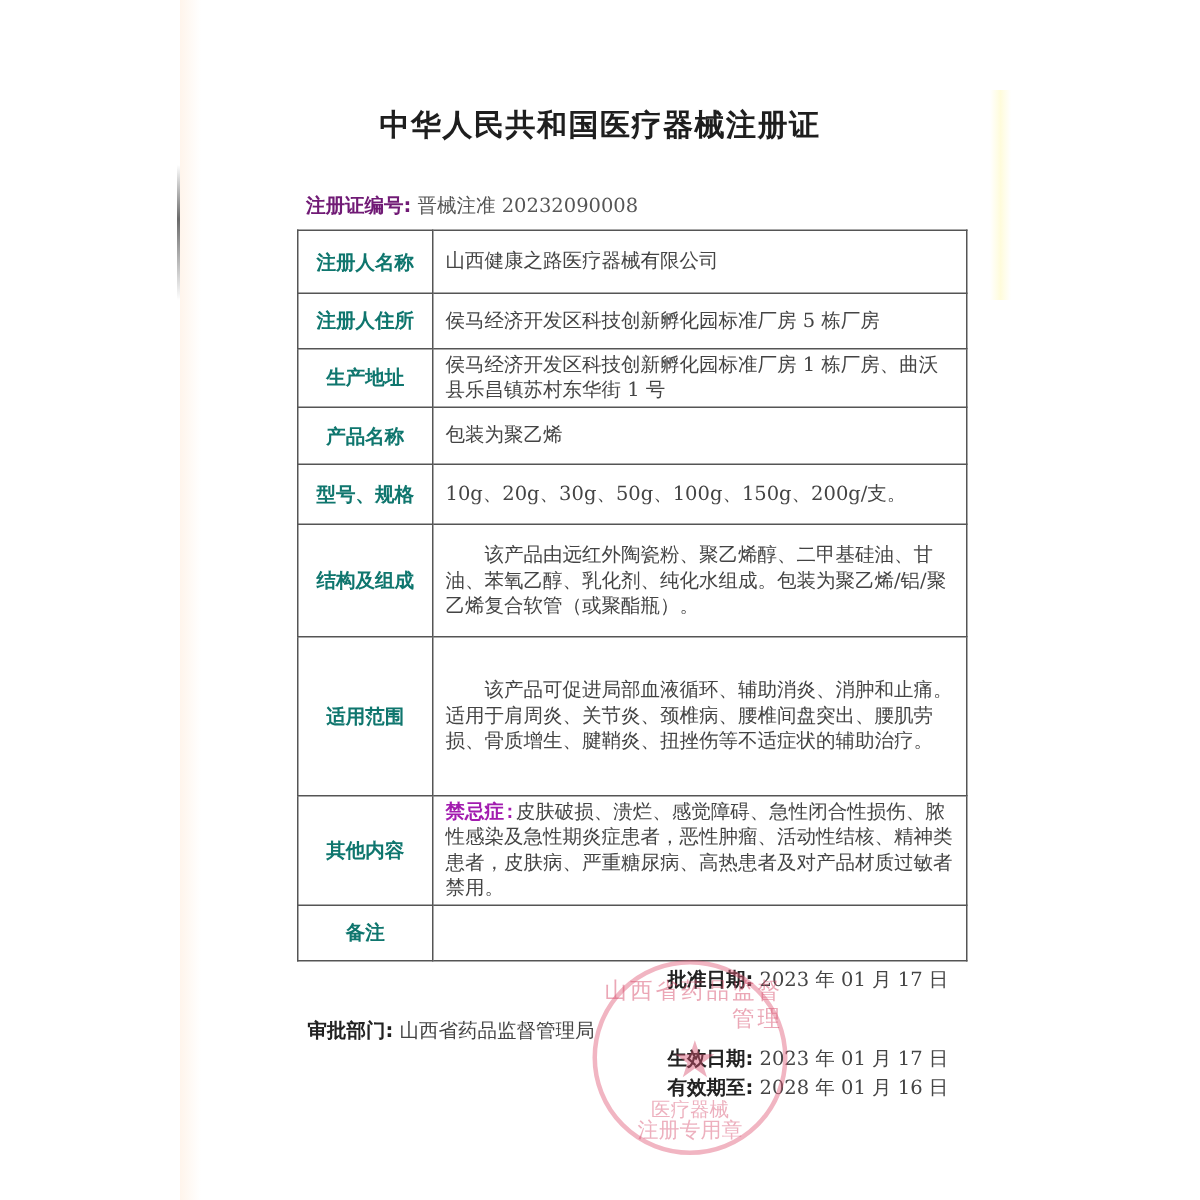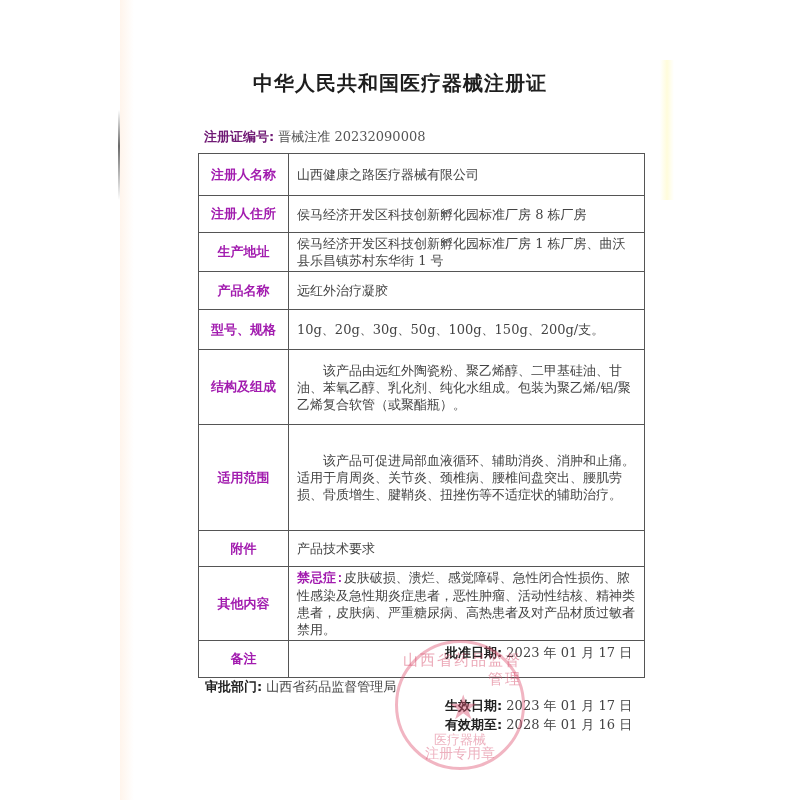--- a/index.html
+++ b/index.html
@@ -36,21 +36,21 @@
     position: absolute; left: 198px; top: 153px; width: 447px;
     border-collapse: collapse;
   }
   table.cert td {
     border: 1px solid #555;
     font-size: 13px;
     vertical-align: middle;
     padding: 0;
   }
   td.k {
-    width: 89px; text-align: center; font-weight: bold; color: #a21caf;
+    width: 89px; text-align: center; font-weight: bold; color: #0f766e;
     font-family: "DejaVu Sans", sans-serif; font-size: 13px;
   }
   td.v {
     padding: 2px 8px !important;
     font-family: "DejaVu Serif", serif; color: #444; font-size: 12.5px; line-height: 17px;
   }
   td.v .indent { text-indent: 2em; display: block; }
   td.v b { font-family: Liberation Mono, monospace; color: #a21caf; text-align: center; }
   .footer {
     position: absolute; font-size: 13px; color: #222;
@@ -96,49 +96,45 @@
 </div>
 
 <table class="cert">
   <tbody>
       <tr style="height:42px">
     <td class="k">注册人名称</td>
     <td class="v">山西健康之路医疗器械有限公司</td>
   </tr>
   <tr style="height:37px">
     <td class="k">注册人住所</td>
-    <td class="v">侯马经济开发区科技创新孵化园标准厂房 8 栋厂房</td>
+    <td class="v">侯马经济开发区科技创新孵化园标准厂房 5 栋厂房</td>
   </tr>
   <tr style="height:38px">
     <td class="k">生产地址</td>
     <td class="v">侯马经济开发区科技创新孵化园标准厂房 1 栋厂房、曲沃县乐昌镇苏村东华街 1 号</td>
   </tr>
   <tr style="height:38px">
     <td class="k">产品名称</td>
-    <td class="v">远红外治疗凝胶</td>
+    <td class="v">包装为聚乙烯</td>
   </tr>
   <tr style="height:40px">
     <td class="k">型号、规格</td>
     <td class="v">10g、20g、30g、50g、100g、150g、200g/支。</td>
   </tr>
   <tr style="height:75px">
     <td class="k">结构及组成</td>
     <td class="v">
           <span class="indent">该产品由远红外陶瓷粉、聚乙烯醇、二甲基硅油、甘油、苯氧乙醇、乳化剂、纯化水组成。包装为聚乙烯/铝/聚乙烯复合软管（或聚酯瓶）。</span>
         </td>
   </tr>
   <tr style="height:106px">
     <td class="k">适用范围</td>
     <td class="v">
           <span class="indent">该产品可促进局部血液循环、辅助消炎、消肿和止痛。适用于肩周炎、关节炎、颈椎病、腰椎间盘突出、腰肌劳损、骨质增生、腱鞘炎、扭挫伤等不适症状的辅助治疗。</span>
         </td>
-  </tr>
-  <tr style="height:36px">
-    <td class="k">附件</td>
-    <td class="v">产品技术要求</td>
   </tr>
   <tr style="height:72px">
     <td class="k">其他内容</td>
     <td class="v"><b>禁忌症:</b><span>皮肤破损、溃烂、感觉障碍、急性闭合性损伤、脓性感染及急性期炎症患者，恶性肿瘤、活动性结核、精神类患者，皮肤病、严重糖尿病、高热患者及对产品材质过敏者禁用。</span></td>
   </tr>
   <tr style="height:37px">
     <td class="k">备注</td>
     <td class="v"></td>
   </tr>
 </tbody>

